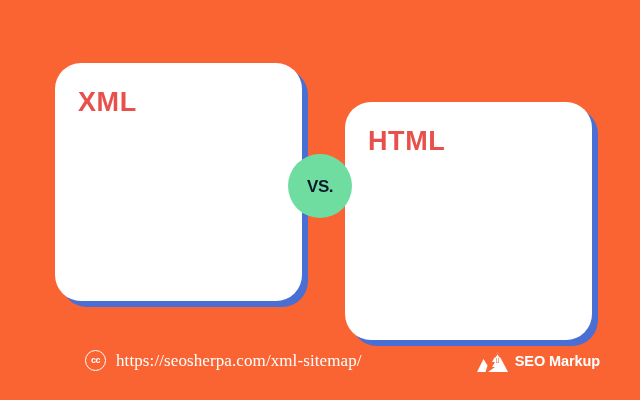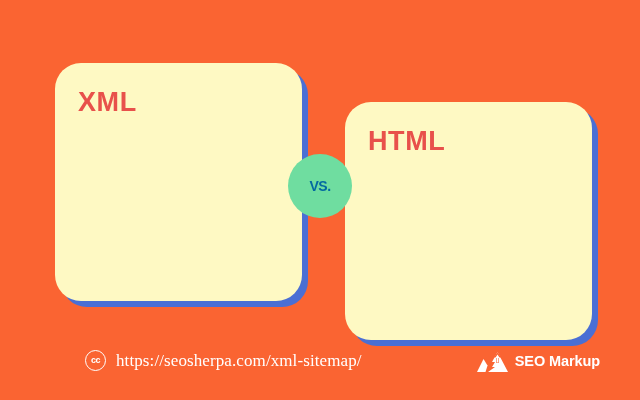--- a/index.html
+++ b/index.html
@@ -50,21 +50,21 @@
     background: #4A6FD4;
     border-radius: 26px;
   }
 
   .card {
     position: absolute;
     left: 0;
     top: 0;
     width: 247px;
     height: 238px;
-    background: #fef9c3;
+    background: #ffffff;
     border-radius: 26px;
     box-sizing: border-box;
     padding: 26px 22px 18px 23px;
     overflow: hidden;
   }
 
   .card-title {
     font-size: 27px;
     font-weight: bold;
     color: #E8514B;
@@ -95,23 +95,23 @@
     width: 64px;
     height: 64px;
     border-radius: 50%;
     background: #6FDDA0;
     display: flex;
     align-items: center;
     justify-content: center;
     z-index: 5;
   }
   .vs-text {
-    font-size: 14px;
-    font-weight: bold;
-    color: #0369a1;
+    font-size: 17px;
+    font-weight: bold;
+    color: #0f172a;
     letter-spacing: -0.5px;
     line-height: 1;
   }
 
   
   .footer {
     position: absolute;
     left: 0;
     bottom: 0;
     width: 640px;

